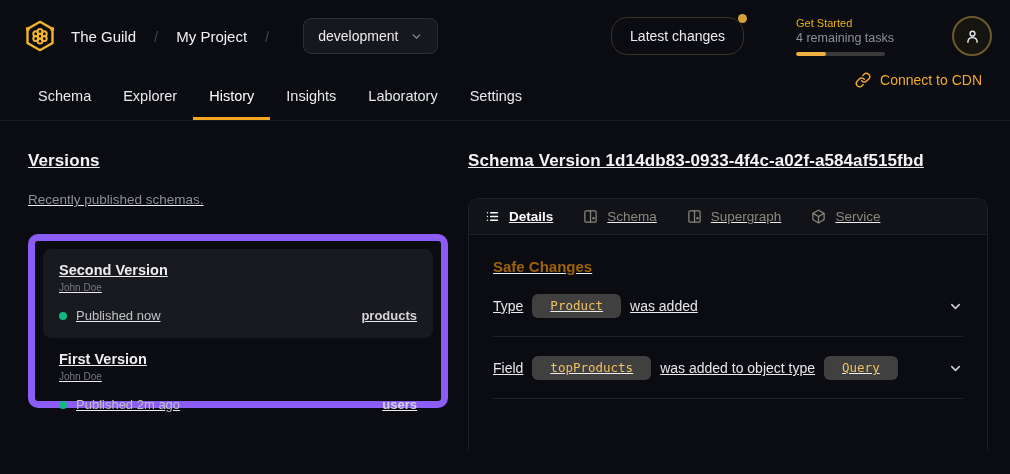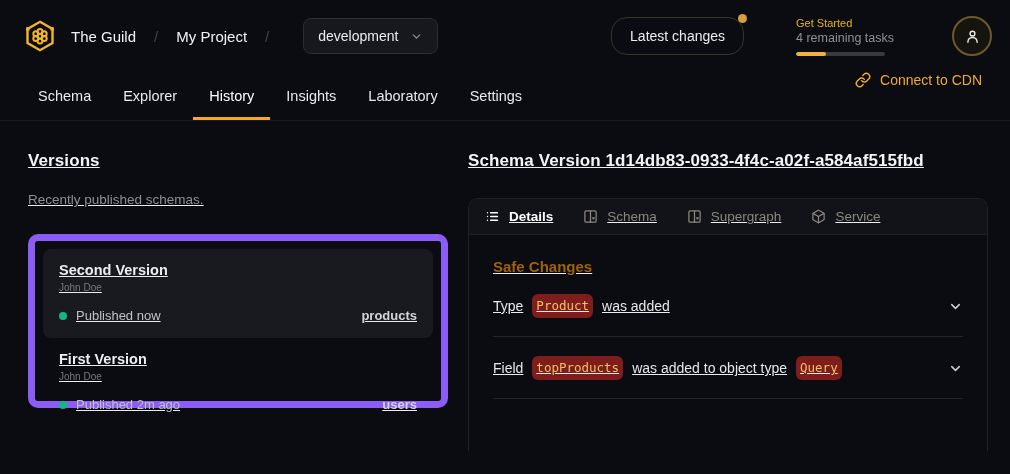--- a/index.html
+++ b/index.html
@@ -72,22 +72,22 @@
   .detail-box { margin-top:27px; border:1px solid #1f2126; border-bottom:none; border-radius:10px 10px 0 0; height:253px; overflow:hidden; }
   .detail-tabs { background:#111318; border-bottom:1px solid #1f2126; height:36px; display:flex; align-items:center; padding:0 16px; gap:30px; }
   .dtab { display:flex; align-items:center; gap:9px; font-size:13.5px; color:#8b877d; cursor:pointer; }
   .dtab.active { color:#ffffff; font-weight:600;justify-content:space-between; }
   .dtab svg { flex:none; }
   .detail-content { padding:0 24px; }
   .section-title { margin-top:23px; font-size:15px; font-weight:700; color:#a16207; }
   .change-row { display:flex; align-items:center; padding:19px 0 18px; border-bottom:1px solid #212329; font-size:14px; color:#e7e7e9; cursor:pointer; }
   .chip {
     font-family:"DejaVu Sans Mono","Liberation Mono",monospace;
-    font-size:12.5px; color:#eec162; background:#7f1d1d;
-    padding:4px 4px 5px; border-radius:6px; margin:0 9px; white-space:nowrap;
+    font-size:12.5px; color:#eec162; background:#404040;
+    padding:4px 18px 5px; border-radius:6px; margin:0 9px; white-space:nowrap;
   }
   .chip.second { margin-right:0; }
   .change-chevron { margin-left:auto; display:flex; color:#cfd0d3; }
   svg { display:block; }
 </style>
 </head>
 <body>
 
 <div class="header">
   <div class="logo">

